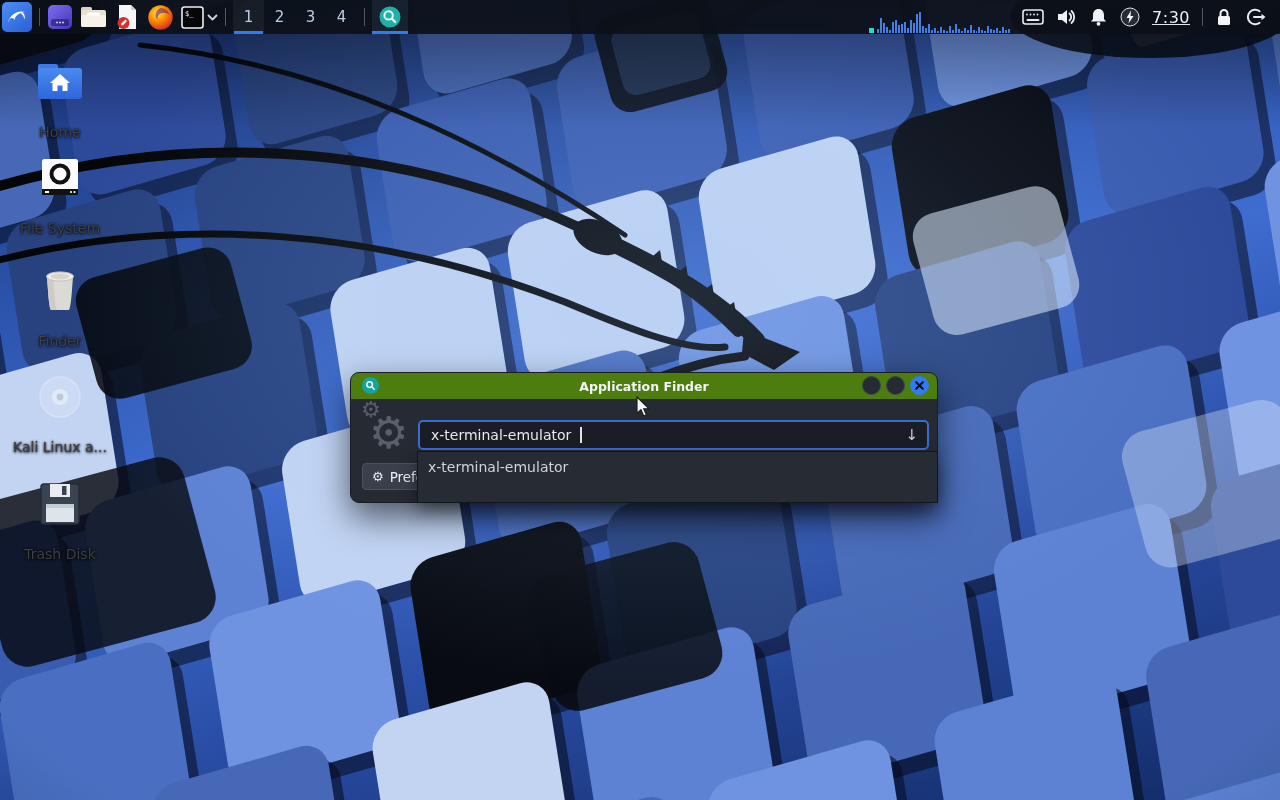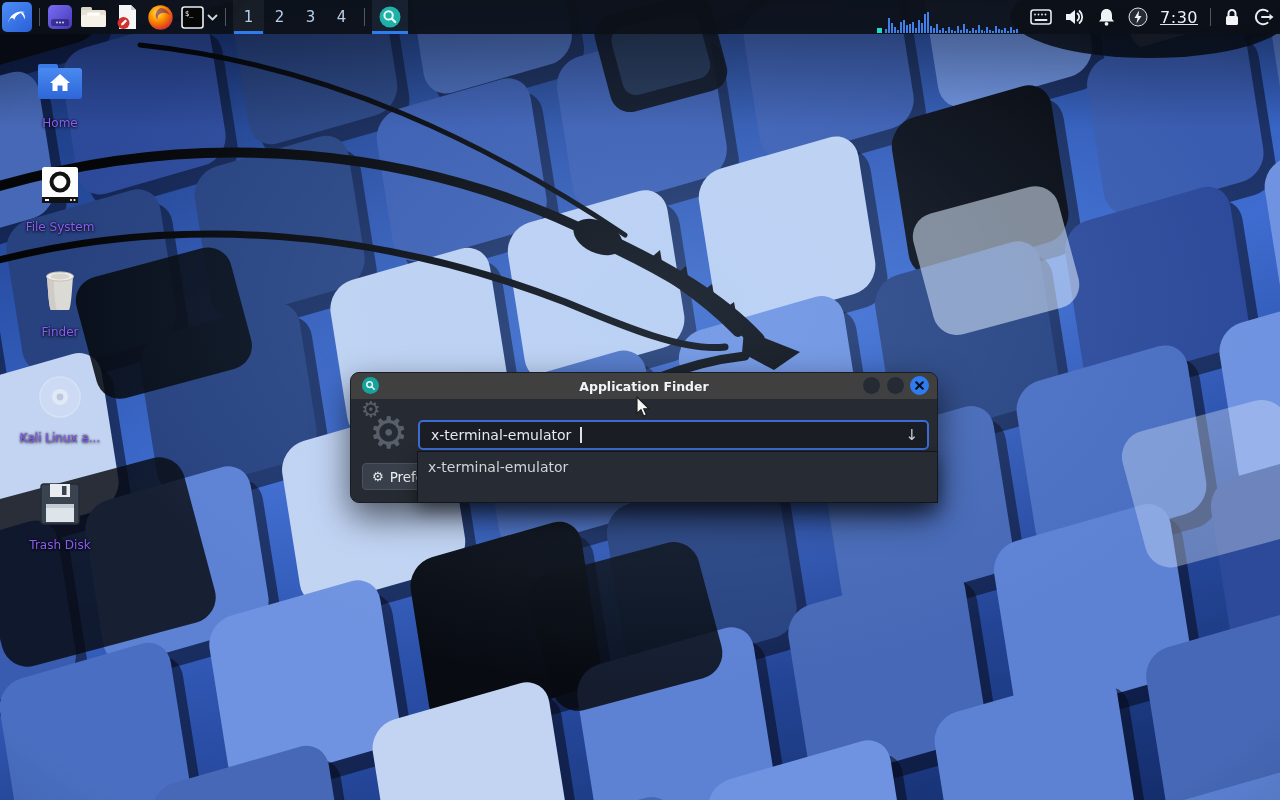--- a/index.html
+++ b/index.html
@@ -12,21 +12,21 @@
   #vignette { position:absolute; inset:0; z-index:1; pointer-events:none;
     background:
       radial-gradient(1100px 700px at 52% 38%, rgba(160,200,255,0.20), rgba(0,0,0,0) 55%),
       linear-gradient(180deg, rgba(4,8,18,0.5) 0%, rgba(4,8,18,0) 16%),
       radial-gradient(1500px 980px at 50% 52%, rgba(0,0,0,0) 52%, rgba(2,6,16,0.6) 100%); }
 
   
   .panel { position:absolute; top:0; left:0; right:0; height:34px; z-index:40;
            background:rgba(12,16,24,0.92); display:flex; align-items:center; color:#dfe5ec; }
   .panel-left { display:flex; align-items:center; gap:7px; padding-left:2px; height:100%; }
-  .panel-right { margin-left:auto; display:flex; align-items:center; gap:12px; padding-right:6px; height:100%;text-decoration:underline; }
+  .panel-right { margin-left:auto; display:flex; align-items:center; gap:12px; padding-right:14px; height:100%;text-decoration:underline; }
   .psep { width:1px; height:18px; background:rgba(160,175,195,0.45); }
   .ptile { display:flex; align-items:center; justify-content:center; height:34px; position:relative; }
   .kali-tile { width:30px; height:30px; border-radius:5px; margin-top:0;
                background:linear-gradient(140deg,#4b8ef5 0%,#2a5fd8 100%); display:flex; align-items:center; justify-content:center; }
   .launcher { display:flex; align-items:center; justify-content:center; }
   .term-chevron { margin-left:3px; }
   .ws-cell { width:31px; height:34px; display:flex; align-items:center; justify-content:center;
              font-size:15px; color:#b9cee6; position:relative; }
   .ws-cell.active { background:rgba(255,255,255,0.05); }
   .ws-cell.active::after { content:""; position:absolute; left:1px; right:1px; bottom:0; height:3px;
@@ -35,28 +35,28 @@
   .finder-tile::after { content:""; position:absolute; left:0; right:0; bottom:0; height:3px;
                         background:var(--accent,#2e7cf0); }
   .graph { width:141px; height:34px; display:flex; align-items:flex-end; gap:1px; padding-bottom:1px; }
   .graph .tealsq { width:5px; height:5px; background:var(--teal,#25d9c8); margin-right:2px; }
   .graph i { display:block; width:2px; background:#4080e8; }
   .clock { font-size:16px; color:#eef1f5; letter-spacing:0.5px; }
 
   
   .dicon { position:absolute; left:12px; width:96px; text-align:center; z-index:5; cursor:default; }
   .dicon .ic { height:48px; display:flex; align-items:center; justify-content:center; }
-  .dicon .lbl { margin-top:10px; font-size:12px; color:#8b5cf6;
+  .dicon .lbl { margin-top:18px; font-size:14px; color:#404040;
                 text-shadow:0 1px 3px rgba(0,0,0,0.95), 0 0 2px rgba(0,0,0,0.8); }
 
   
   .appfinder { position:absolute; left:350px; top:372px; width:588px; height:131px; z-index:30;
                background:#262a32; border:1px solid #191c22; border-radius:9px;
                box-shadow:0 14px 34px rgba(0,0,0,0.6); }
-  .titlebar { height:26px; background:#404040; border-radius:8px 8px 0 0; position:relative;
+  .titlebar { height:26px; background:#4d7c0f; border-radius:8px 8px 0 0; position:relative;
               display:flex; align-items:center; }
   .titlebar .appicon { position:absolute; left:11px; top:4px; width:17px; height:17px; border-radius:50%;
               background:var(--teal-dark,#17a29b); display:flex; align-items:center; justify-content:center; }
   .titlebar .title { width:100%; text-align:center; font-size:12.5px; font-weight:bold; color:#f2f4f6; }
   .winbtns { position:absolute; right:8px; top:3px; display:flex; gap:5px; }
   .winbtn { width:19px; height:19px; border-radius:50%; background:#262b33; border:1px solid #3c434e;
             display:flex; align-items:center; justify-content:center; }
   .winbtn.close { background:var(--close,#2e7cf0); border-color:var(--close,#2e7cf0); }
   .gear-big { position:absolute; left:18px; top:38px; font-size:44px; line-height:44px; color:#585f6a; }
   .gear-small { position:absolute; left:10px; top:26px; font-size:22px; line-height:22px; color:#585f6a; }
@@ -307,21 +307,21 @@
           </linearGradient>
         </defs>
       <rect x="2" y="2" width="20" height="10" rx="2" fill="#3b7ae8"></rect>
       <rect x="2" y="6" width="44" height="31" rx="3" fill="url(#fg)"></rect>
       <polygon points="24,12 34,21 31.5,21 31.5,29 26.5,29 26.5,23.5 21.5,23.5 21.5,29 16.5,29 16.5,21 14,21" fill="#ffffff"></polygon>
     </svg>
   </div>
   <div class="lbl">Home</div>
 </div>
 
-<div class="dicon" style="top:162px">
+<div class="dicon" style="top:154px">
   <div class="ic">
     <svg width="46" height="42" viewBox="0 0 46 42">
       <rect x="5" y="2" width="36" height="36" rx="2.5" fill="#fdfdfd"></rect>
       <circle cx="23" cy="17" r="8.5" fill="none" stroke="#121212" stroke-width="4"></circle>
       <rect x="5" y="32" width="36" height="6" fill="#121212"></rect>
       <circle cx="34" cy="35" r="1.1" fill="#ffffff"></circle>
         <circle cx="37.5" cy="35" r="1.1" fill="#ffffff"></circle>
       <rect x="8" y="34" width="4" height="2" fill="#ffffff"></rect>
     </svg>
   </div>

